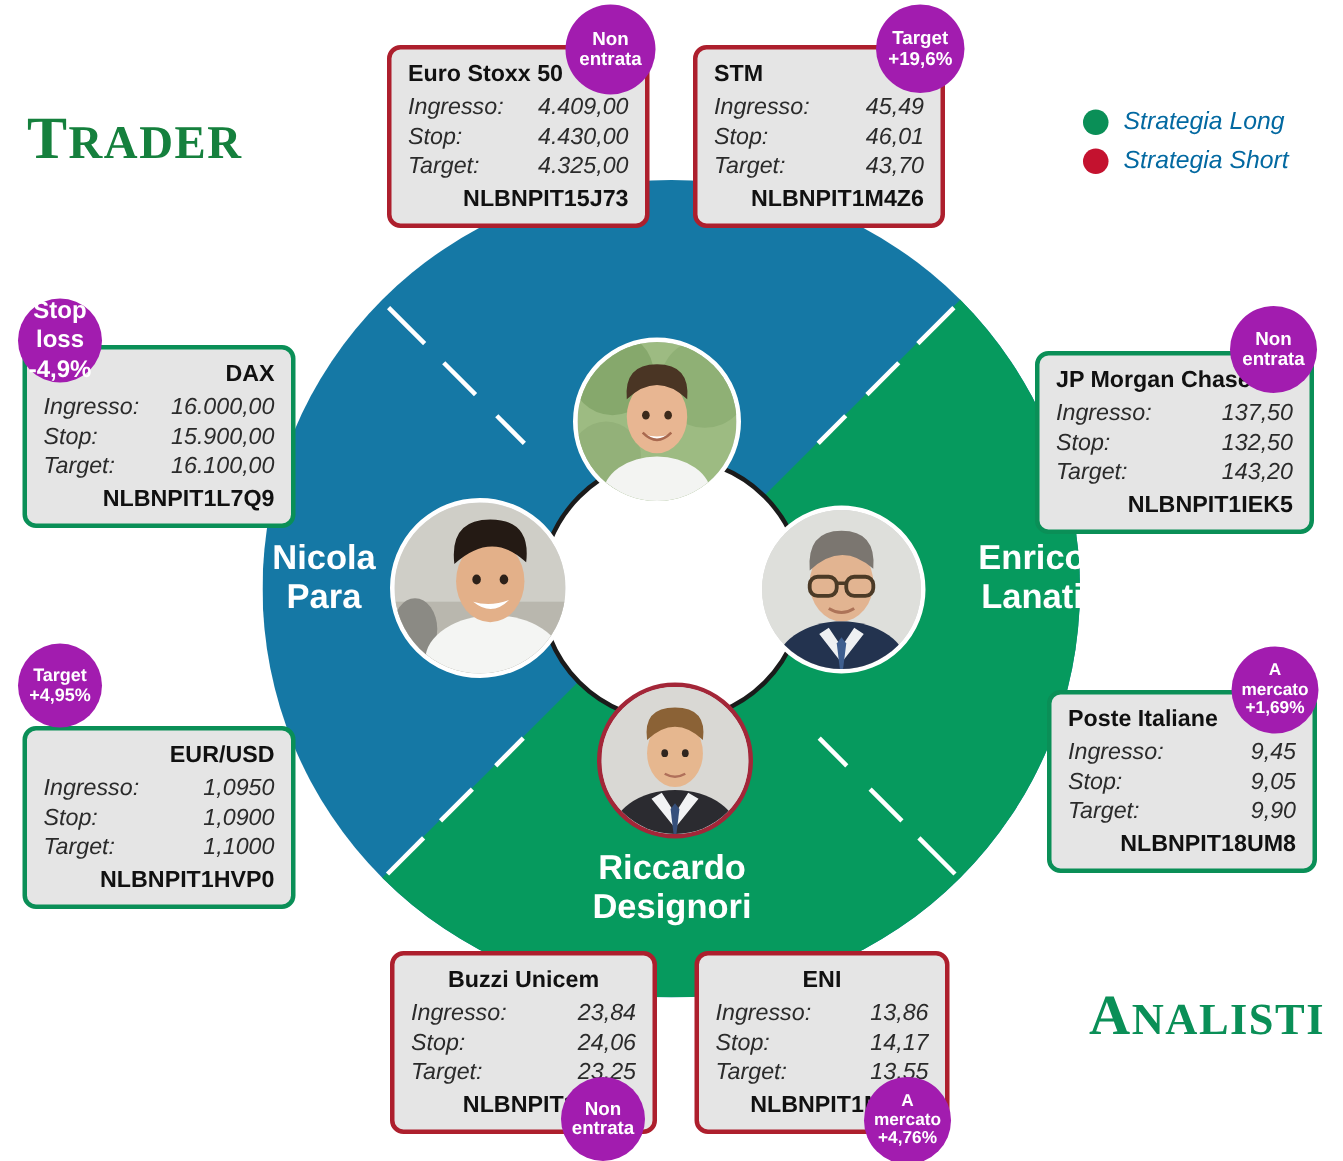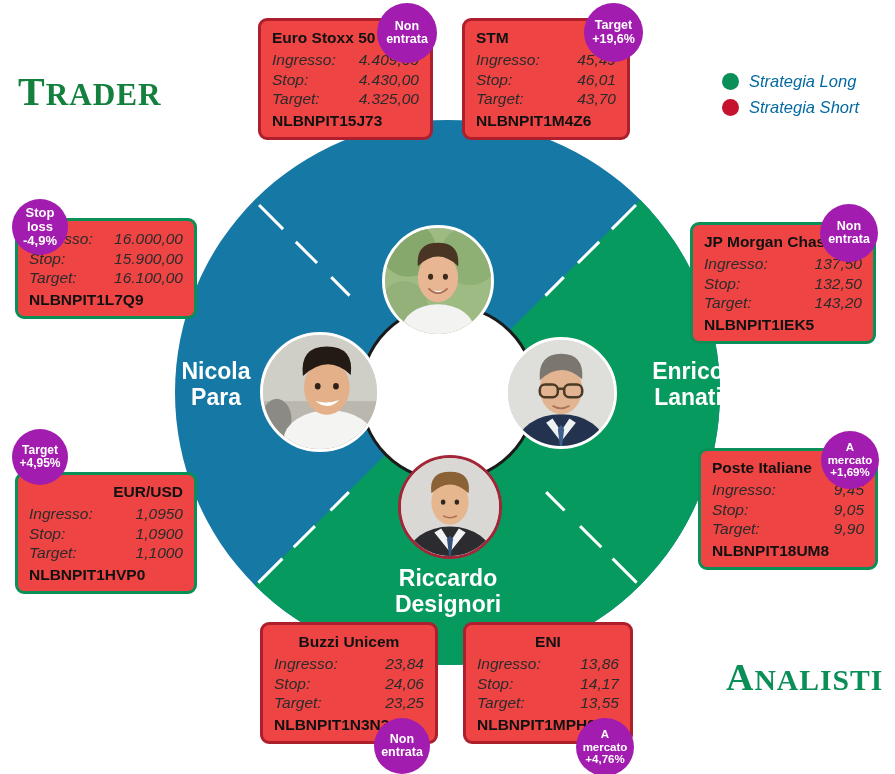--- a/index.html
+++ b/index.html
@@ -91,43 +91,43 @@
     font-size:23px; line-height:1.14; text-align:center; white-space:pre-line;
     font-family:"Liberation Sans", sans-serif;
   }
   #name-giovanni { left:338px; top:150px; width:210px; }
   #name-nicola   { left:140px; top:358px; width:152px; text-align:center; }
   #name-enrico   { left:608px; top:358px; width:160px; text-align:center; }
   #name-riccardo { left:338px; top:565px; width:220px; }
 
   
   .card {
-    position:absolute; background:#ef4444; border-radius:9px;
-    padding:8px 11px 7px 11px; z-index:8;
+    position:absolute; background:#e5e5e5; border-radius:9px;
+    padding:8px 11px 7px 11px; z-index:8;margin-top:12px;
   }
   .card.long  { border:3px solid #0a8f57; }
   .card.short { border:3px solid #ad1f2d; }
 
   .card-title {
     font-weight:bold; font-size:15.5px; color:#111; margin-bottom:3px;
     white-space:nowrap;
   }
   .t-left   { text-align:left; }
   .t-right  { text-align:right; }
   .t-center { text-align:center; }
 
   .card-row {
     display:flex; justify-content:space-between; align-items:baseline;
     font-style:italic; font-size:15.5px; color:#2b2b2b; line-height:1.26;
     white-space:nowrap;
   }
   .card-row .lbl { padding-right:12px; }
   .card-row .val { font-variant-numeric: tabular-nums; }
   .card-code {
-    font-weight:bold; font-size:15.5px; color:#111; text-align:left;
+    font-weight:bold; font-size:15.5px; color:#111; text-align:right;
     margin-top:3px; white-space:nowrap;
   }
 
   
   .badge {
     position:absolute; border-radius:50%;
     background:#a21caf; color:#ffffff;
     display:flex; flex-direction:column; align-items:center; justify-content:center;
     text-align:center; font-weight:bold; line-height:1.08;
     z-index:12;
@@ -139,21 +139,21 @@
   #card-stm       { left:462px;  top:18px;  width:168px; }
   #card-dax       { left:15px;   top:218px; width:182px; }
   #card-eurusd    { left:15px;   top:472px; width:182px; }
   #card-jpmorgan  { left:690px;  top:222px; width:186px; }
   #card-poste     { left:698px;  top:448px; width:180px; }
   #card-buzzi     { left:260px;  top:622px; width:178px; }
   #card-eni       { left:463px;  top:622px; width:170px; }
 
   #badge-eurostoxx { left:377px; top:3px;  width:60px; height:60px; font-size:12.5px; }
   #badge-stm       { left:584px; top:3px;  width:59px; height:59px; font-size:12.5px; }
-  #badge-dax       { left:12px;  top:199px; width:56px; height:56px; font-size:13px; }
+  #badge-dax       { left:12px;  top:199px; width:56px; height:56px; font-size:16px;justify-content:space-between; }
   #badge-eurusd    { left:12px;  top:429px; width:56px; height:56px; font-size:12px; }
   #badge-jpmorgan  { left:820px; top:204px; width:58px; height:58px; font-size:12.5px; }
   #badge-poste     { left:821px; top:431px; width:58px; height:58px; font-size:11.5px; }
   #badge-buzzi     { left:374px; top:718px; width:56px; height:56px; font-size:12.5px; }
   #badge-eni       { left:576px; top:718px; width:58px; height:58px; font-size:11.5px; }
 </style>
 </head>
 <body>
 
 <div id="stage">
@@ -301,20 +301,21 @@
       <span class="val">43,70</span>
     </div>
     <div class="card-code">NLBNPIT1M4Z6</div>
   </div>
   <div class="badge" id="badge-stm">
     <span>Target</span>
     <span>+19,6%</span>
   </div>
 
   <div class="card long" id="card-dax">
+    <div class="card-title t-right">DAX</div>
     <div class="card-row">
       <span class="lbl">Ingresso:</span>
       <span class="val">16.000,00</span>
     </div>
     <div class="card-row">
       <span class="lbl">Stop:</span>
       <span class="val">15.900,00</span>
     </div>
     <div class="card-row">
       <span class="lbl">Target:</span>

